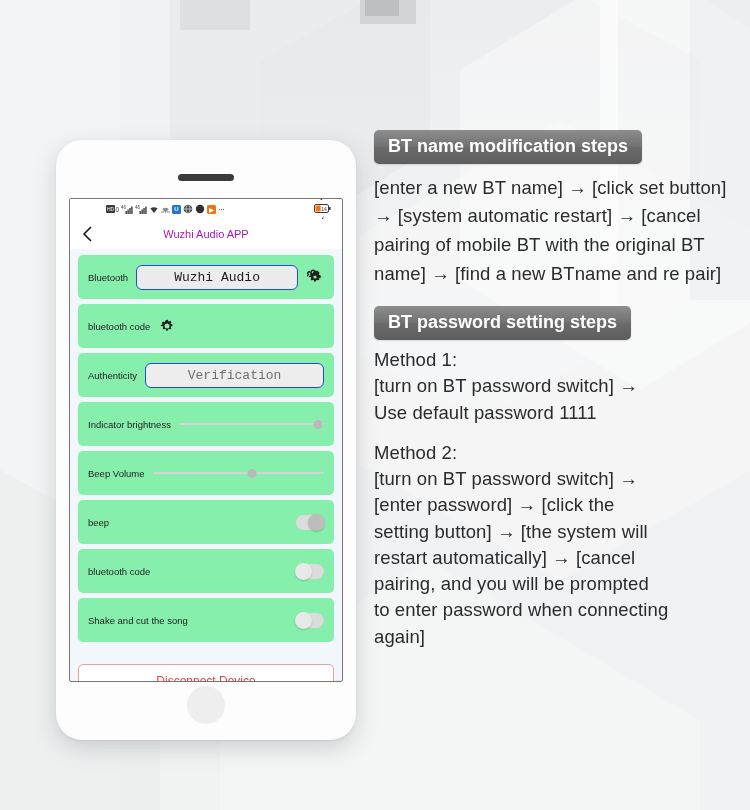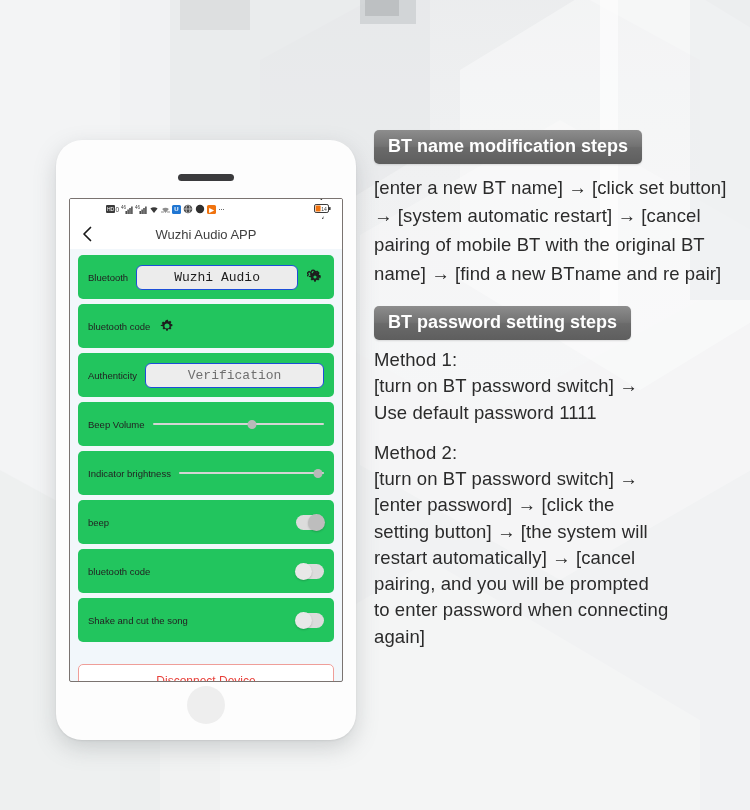--- a/index.html
+++ b/index.html
@@ -121,33 +121,33 @@
   }
   .back-btn {
     position: absolute; left: 8px;
     width: 18px; height: 18px;
     display: flex; align-items: center; justify-content: center;
   }
   .back-btn svg { display: block; }
   .appbar-title {
     width: 100%;
     text-align: center;
-    font-size: 13px;
-    color: #404040;
+    font-size: 11px;
+    color: #a21caf;
   }
 
   
   .list {
     padding: 6px 8px 8px 8px;
     display: flex;
     flex-direction: column;
     gap: 5px;
   }
   .card {
-    background: #22c55e;
+    background: #86efac;
     border-radius: 5px;
     min-height: 44px;
     display: flex;
     align-items: center;
     padding: 0 10px;
     gap: 8px;
   }
   .card-label {
     font-size: 9.5px;
     color: #222;
@@ -394,32 +394,32 @@
             </svg>
           </span>
         </div>
 
         <div class="card">
           <span class="card-label">Authenticity</span>
           <div class="pill verify">Verification</div>
         </div>
 
         <div class="card">
+          <span class="card-label">Indicator brightness</span>
+          <div class="slider">
+            <div class="track"></div>
+            <div class="knob" style="left:96%"></div>
+          </div>
+        </div>
+
+        <div class="card">
           <span class="card-label">Beep Volume</span>
           <div class="slider">
             <div class="track"></div>
             <div class="knob" style="left:58%"></div>
-          </div>
-        </div>
-
-        <div class="card">
-          <span class="card-label">Indicator brightness</span>
-          <div class="slider">
-            <div class="track"></div>
-            <div class="knob" style="left:96%"></div>
           </div>
         </div>
 
         <div class="card">
           <span class="card-label">beep</span>
           <div class="toggle on">
             <span class="thumb"></span>
           </div>
         </div>
 

